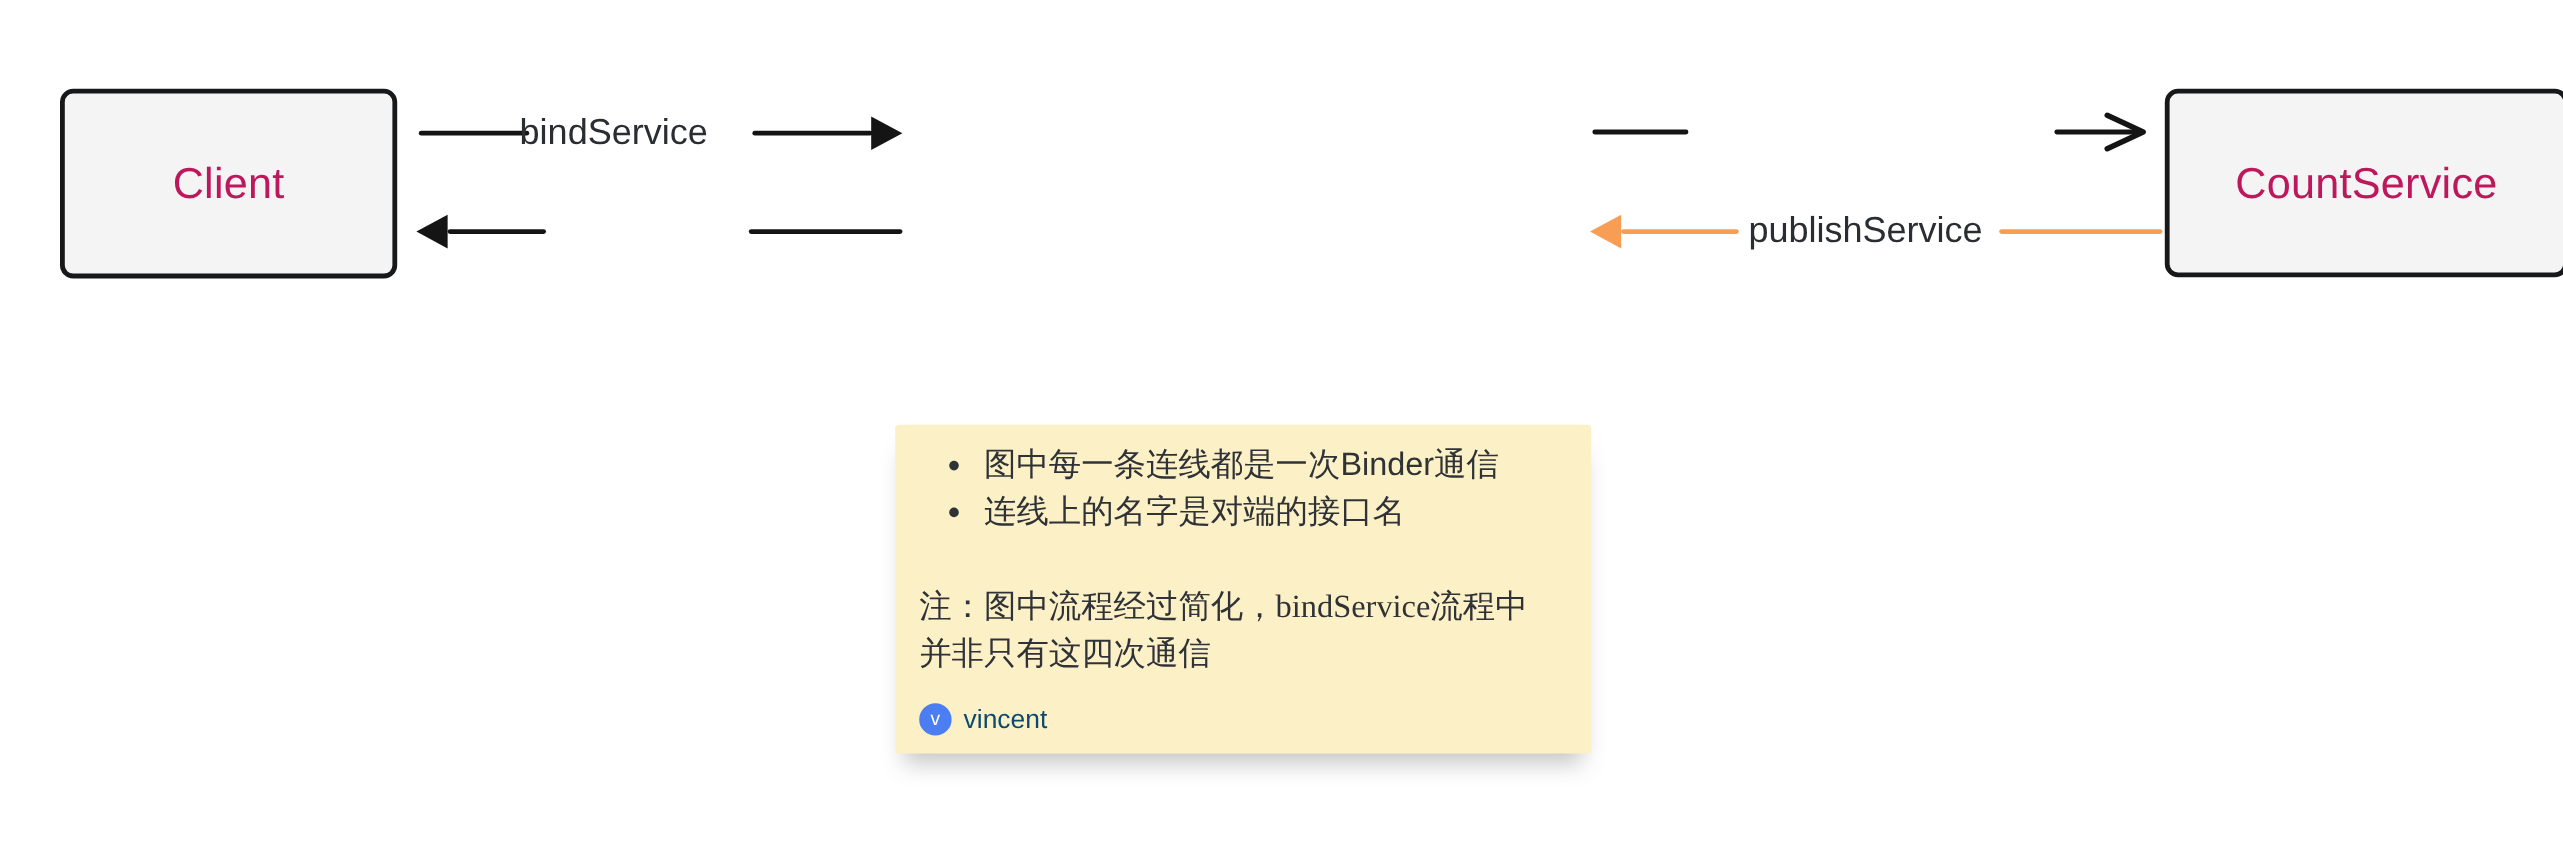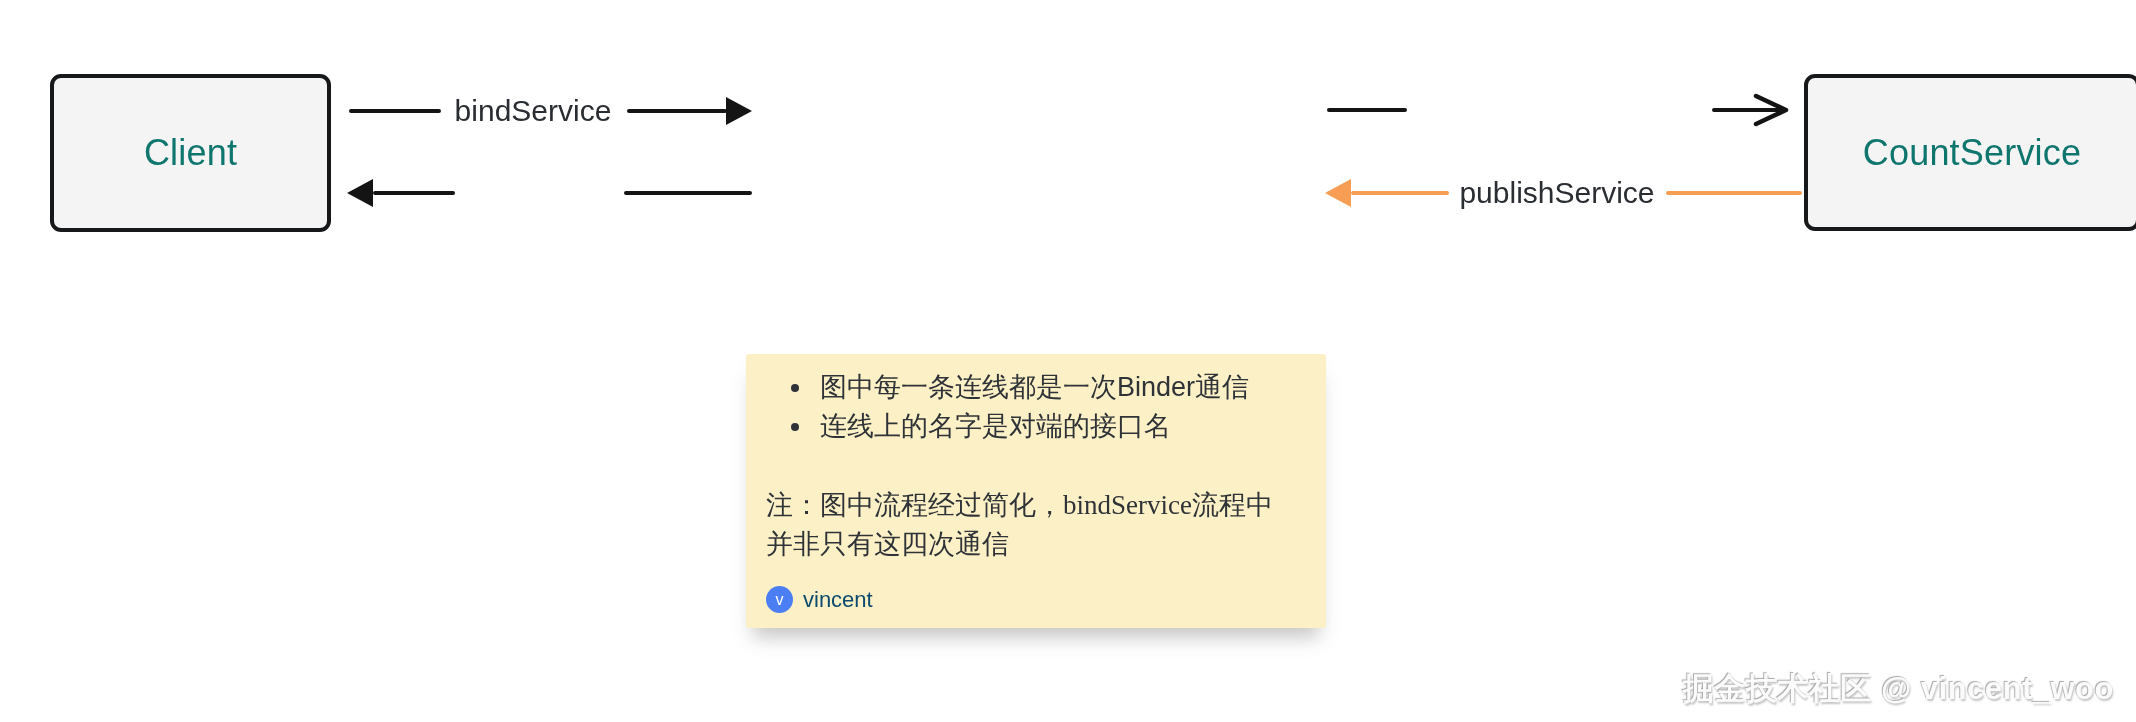--- a/index.html
+++ b/index.html
@@ -22,21 +22,21 @@
     box-sizing: border-box;
     background: #f4f4f5;
     border: 4px solid #17181a;
     border-radius: 11px;
     display: flex;
     align-items: center;
     justify-content: center;
   }
   .node-label {
     font-size: 36px;
-    color: #0f766e;
+    color: #be185d;
     letter-spacing: 0.2px;
     white-space: nowrap;
   }
   #node-client { left: 50px;   top: 74px; width: 281px; height: 158px; }
   #node-ams    { left: 755px;  top: 49px; width: 563px; height: 207px; }
   #node-count  { left: 1804px; top: 74px; width: 336px; height: 157px; }
 
   
   .hline {
     position: absolute;
@@ -44,21 +44,20 @@
     border-radius: 2px;
     background: #141414;
   }
   .hline.orange { background: #f79e54; }
 
   .edge-label {
     position: absolute;
     width: 200px;
     font-size: 30px;
     line-height: 38px;
-    text-align: center;
     color: #2a2d31;
     white-space: nowrap;
   }
   .edge-label.wide { width: 300px; }
 
   .tri {
     position: absolute;
     width: 0; height: 0;
     border-top: 14px solid transparent;
     border-bottom: 14px solid transparent;
@@ -193,15 +192,14 @@
       <div>并非只有这四次通信</div>
     </div>
     <div class="note-author">
       <span class="avatar">
         <span>v</span>
       </span>
       <span class="author-name">vincent</span>
     </div>
   </div>
 
-  <div class="watermark">掘金技术社区 @ vincent_woo</div>
 
 </div>
 
 </body></html>

